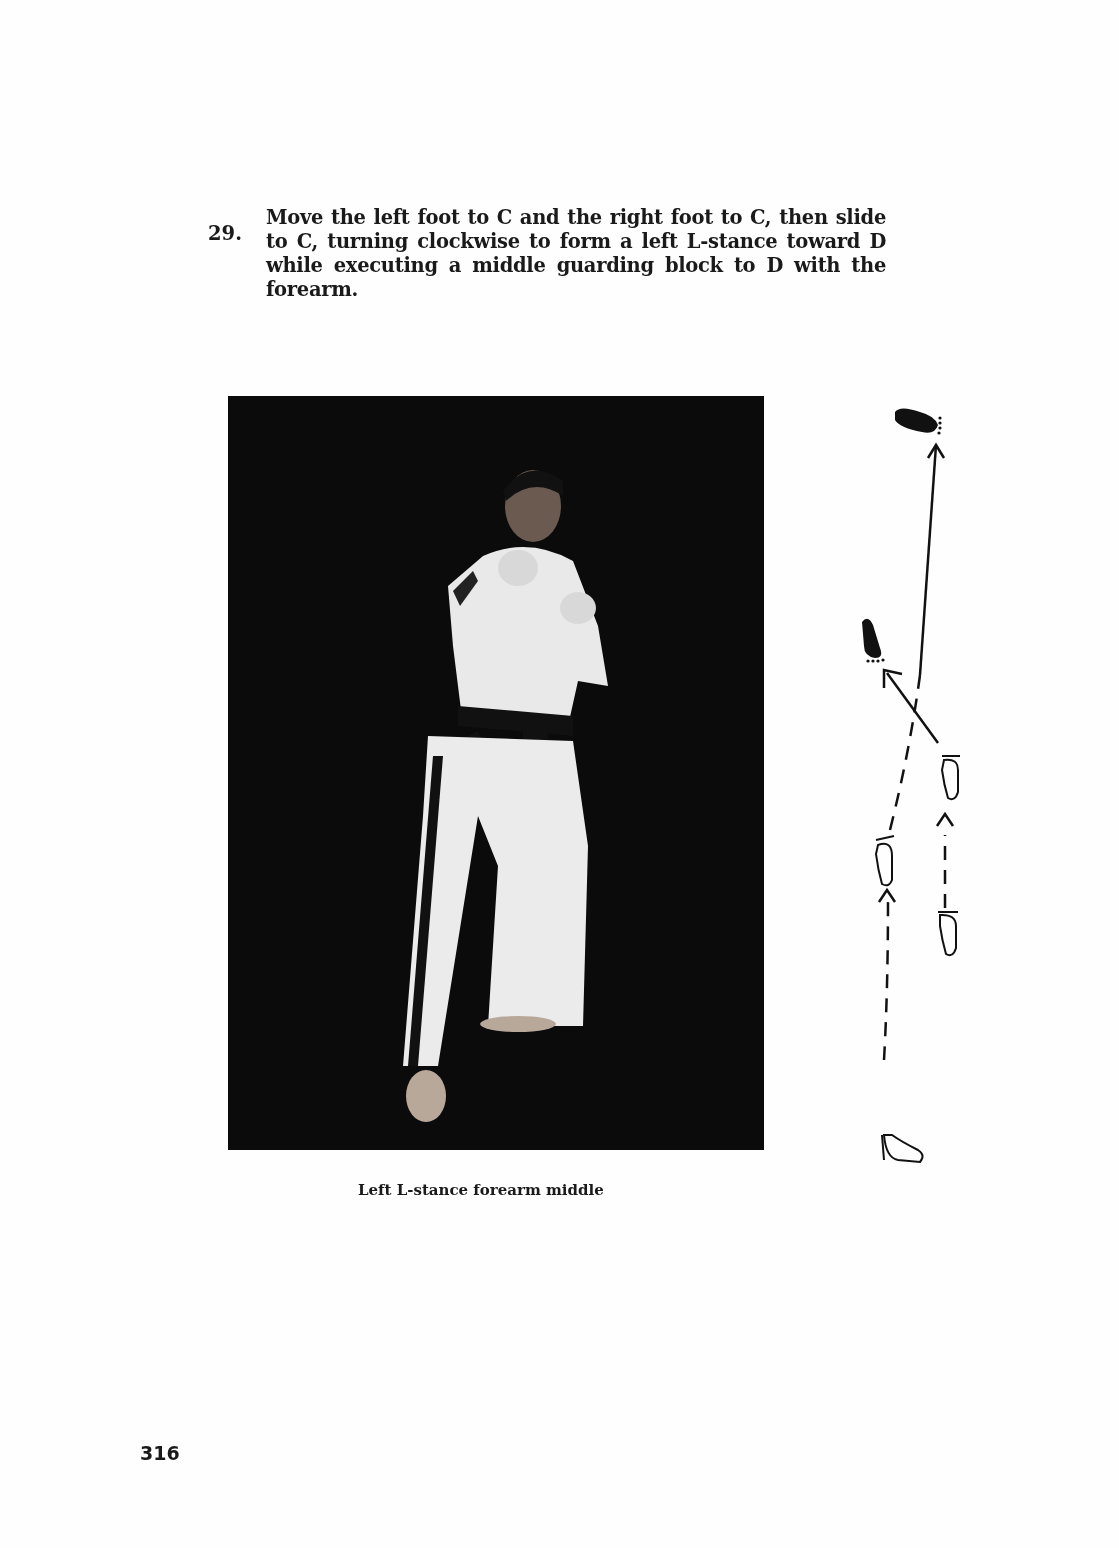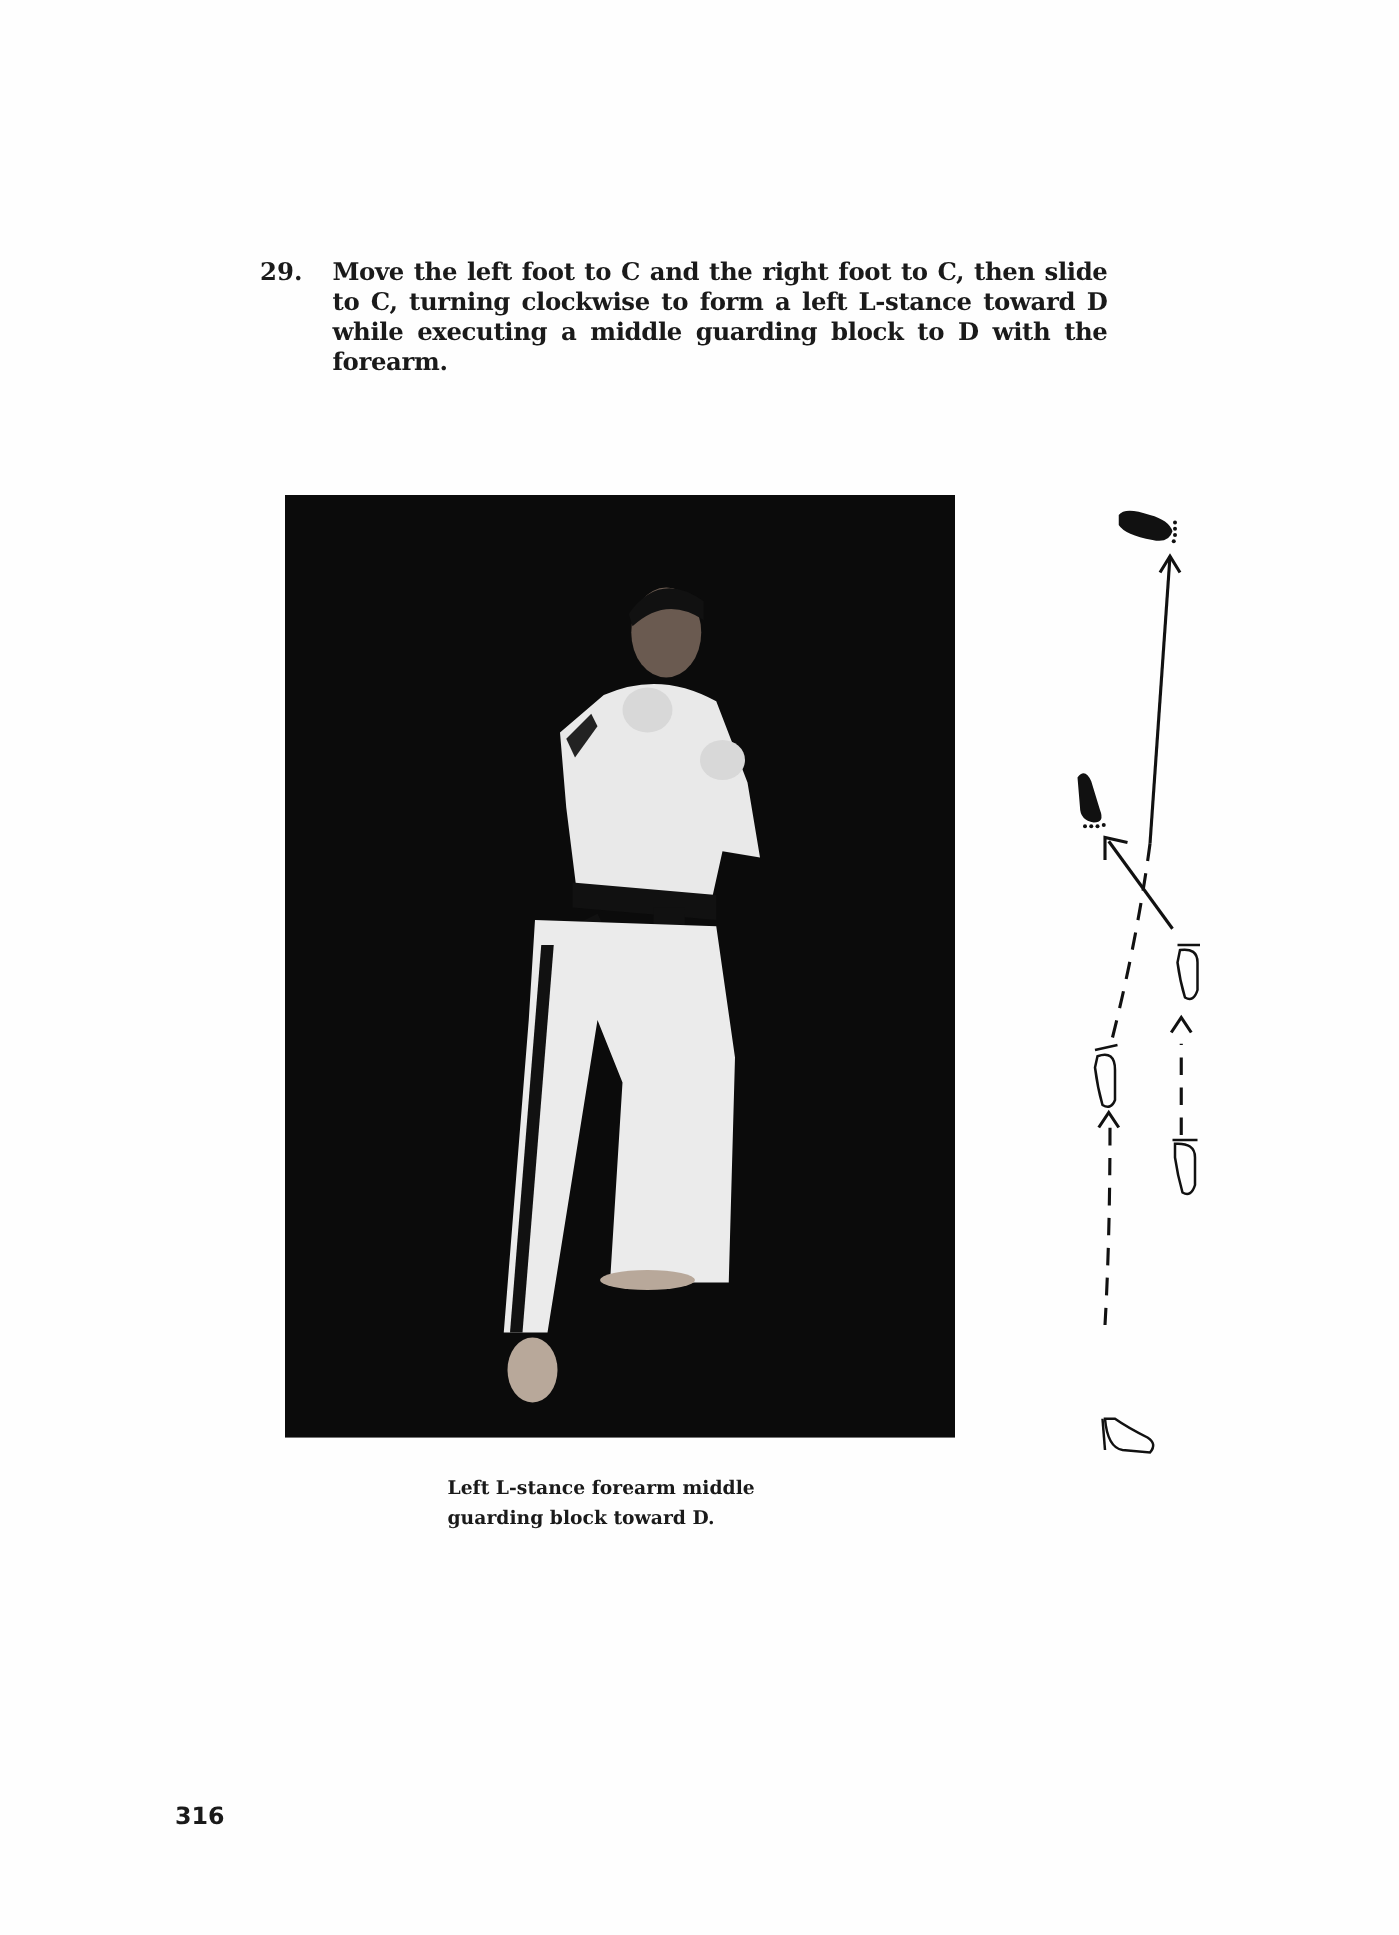--- a/index.html
+++ b/index.html
@@ -1,18 +1,18 @@
 <!DOCTYPE html>
 <html><head>
 <meta charset="utf-8">
 <style>
   html, body { margin:0; padding:0; }
   body { width:1119px; height:1548px; background:#fefefe; position:relative; overflow:hidden; font-family:"DejaVu Serif", serif; color:#1a1a1a; }
   .step { position:absolute; left:208px; top:206px; width:680px; font-weight:bold; font-size:19.5px; line-height:24px; }
-  .step-num { position:absolute; left:0; top:0; }
+  .step-num { position:absolute; left:0; top:16px; }
   .step-text { position:absolute; left:58px; top:0; width:620px; text-align:justify; text-align-last:left; letter-spacing:-0.3px; }
   .photo { position:absolute; left:228px; top:396px; width:536px; height:754px; background:#0b0b0b; overflow:hidden; }
   .caption { position:absolute; left:358px; top:1178px; width:320px; font-weight:bold; font-size:15px; line-height:24px; }
   .diagram { position:absolute; left:840px; top:390px; width:140px; height:790px; }
   .page-num { position:absolute; left:140px; top:1442px; font-family:"DejaVu Sans", sans-serif; font-weight:bold; font-size:19px; }
 </style>
 </head>
 <body>
 
 <div class="step">
@@ -42,21 +42,20 @@
 
     <path d="M205 360 L215 360 L190 670 L180 670 Z" fill="#111"></path>
 
     <ellipse cx="198" cy="700" rx="20" ry="26" fill="#b8a89a"></ellipse>
     <ellipse cx="290" cy="628" rx="38" ry="8" fill="#b8a89a"></ellipse>
   </svg>
 </div>
 
 <div class="caption">
   <div>Left L-stance forearm middle</div>
-  <div>guarding block toward D.</div>
 </div>
 
 <div class="diagram">
   <svg width="140" height="790" viewBox="0 0 140 790">
     <g stroke="#111" stroke-width="2.5" fill="none">
 
       <line x1="80" y1="285" x2="96" y2="55"></line>
       <polyline points="88,68 96,55 104,68"></polyline>
 
       <path d="M44 670 Q48 600 48 510" stroke-dasharray="14,10"></path>

